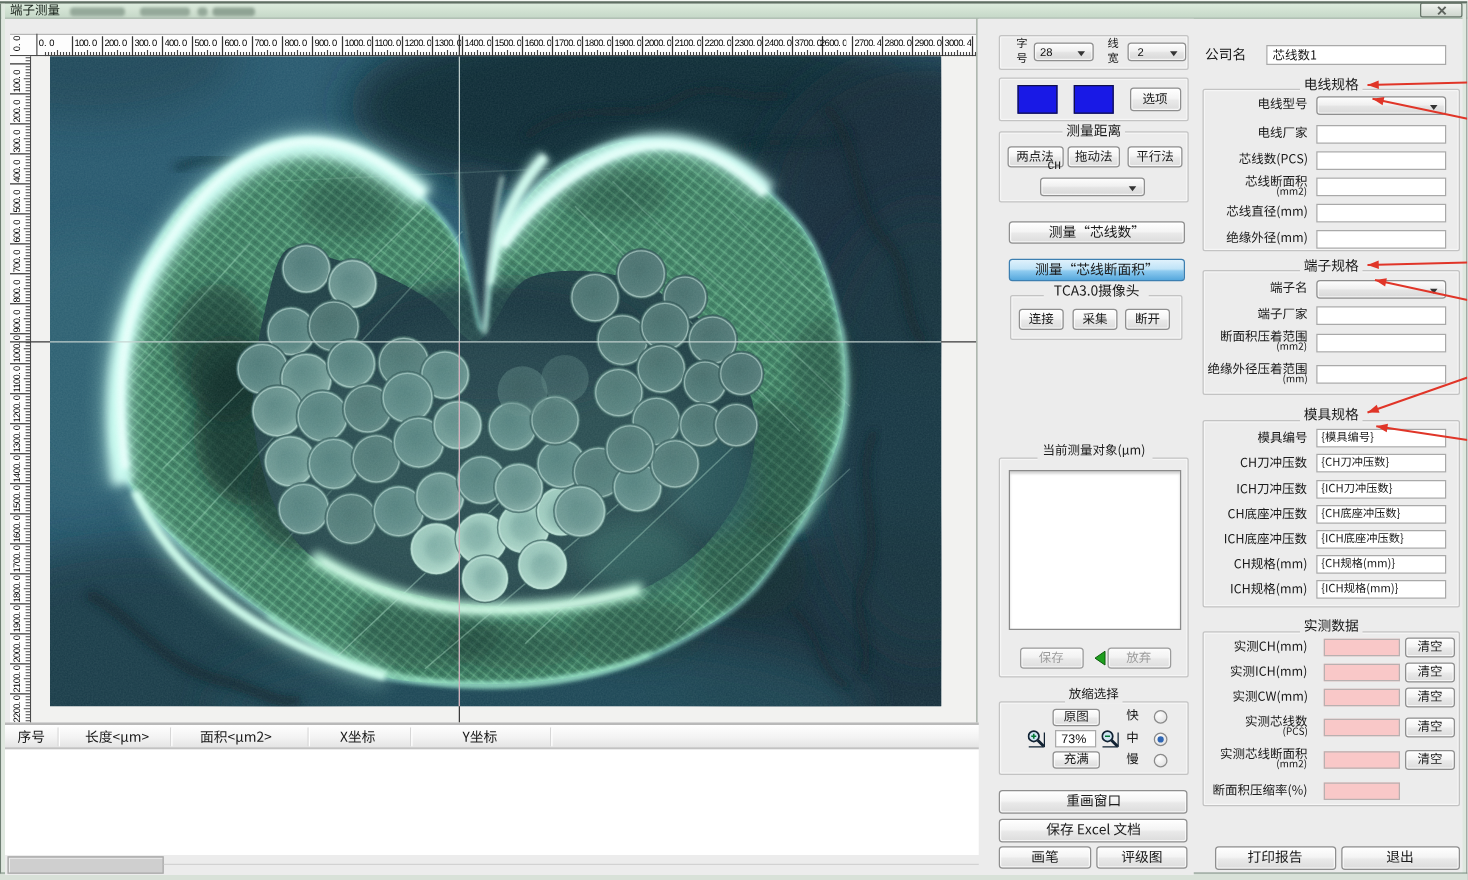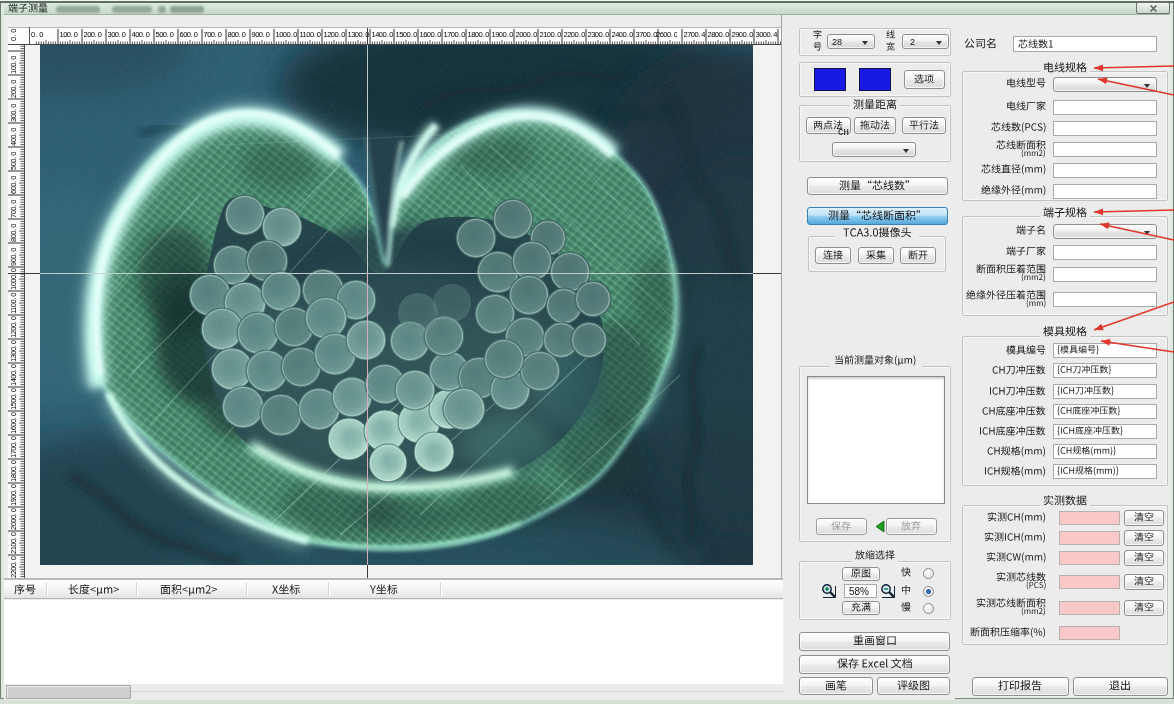--- a/index.html
+++ b/index.html
@@ -1312,21 +1312,21 @@
     </g>
   </svg>
 <div class="btn" style="left:842px;top:567px;width:38px;height:14px"></div>
 <svg class="tx" style="left:851.0px;top:568.0px" width="21.0" height="11.8">
     <g transform="translate(0,8.60) scale(0.01000,-0.01000)" fill="#1c1c1c">
       <use href="#g64" x="0"></use>
       <use href="#g65" x="1000"></use>
     </g>
   </svg>
 <div class="inp" style="left:844px;top:584px;width:33px;height:14px"></div>
-<div class="a" style="left:849px;top:586px;font-size:10px;color:#111">58%</div>
+<div class="a" style="left:849px;top:586px;font-size:10px;color:#111">73%</div>
 <div class="btn" style="left:842px;top:601px;width:38px;height:14px"></div>
 <svg class="tx" style="left:851.0px;top:602.0px" width="21.0" height="11.8">
     <g transform="translate(0,8.60) scale(0.01000,-0.01000)" fill="#1c1c1c">
       <use href="#g66" x="0"></use>
       <use href="#g67" x="1000"></use>
     </g>
   </svg>
 <svg class="a" style="left:822px;top:584px" width="15" height="15">
     <circle cx="5" cy="5" r="4.2" fill="#cfe4f2" stroke="#123" stroke-width="1.4"></circle>
     <line x1="3" y1="5" x2="7" y2="5" stroke="#073" stroke-width="1.3"></line>

